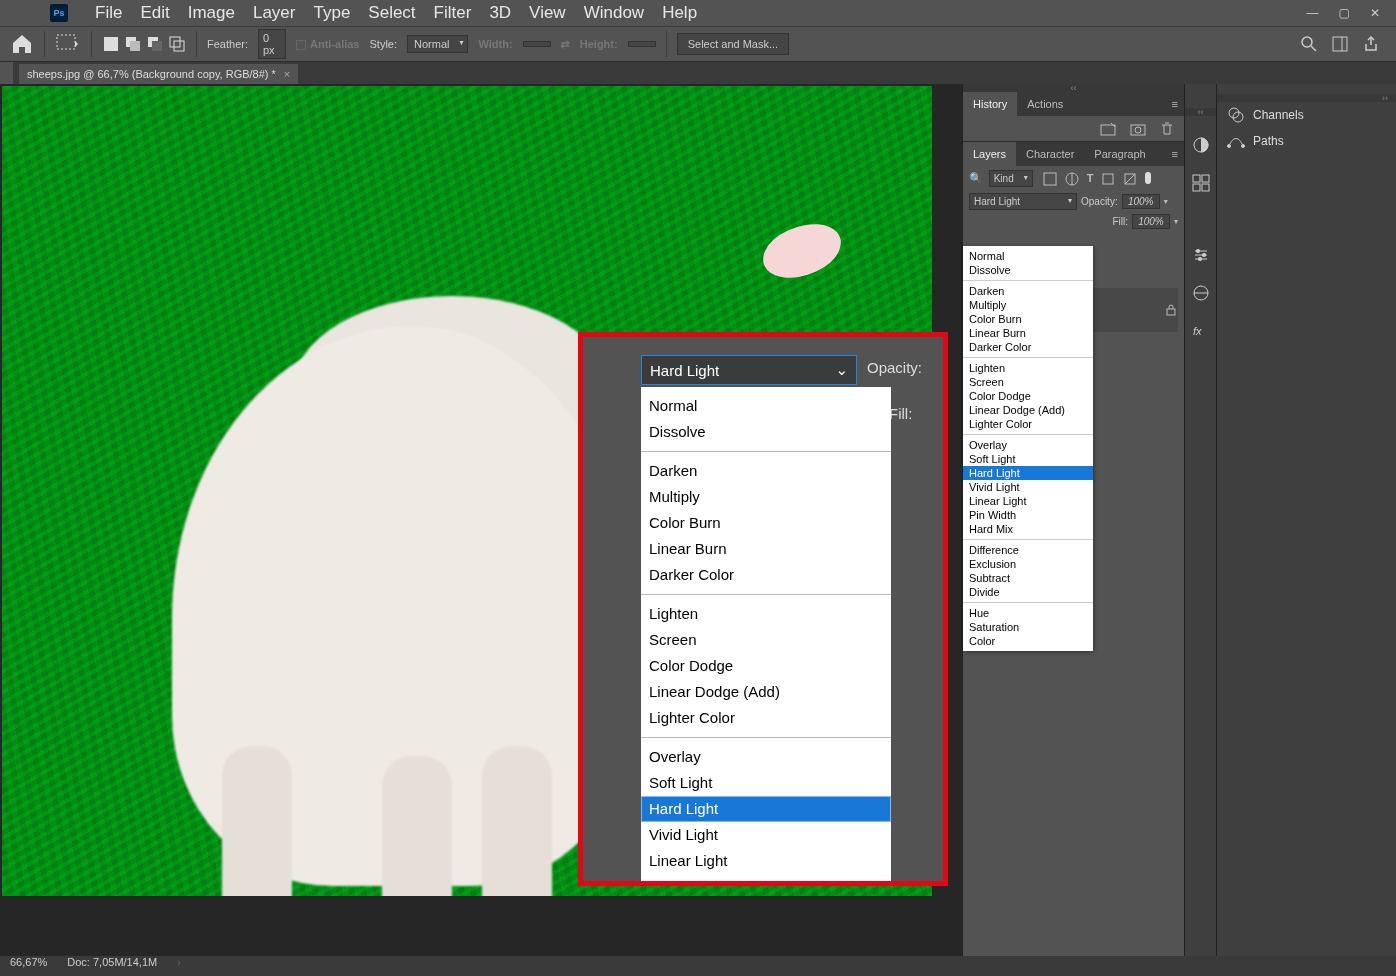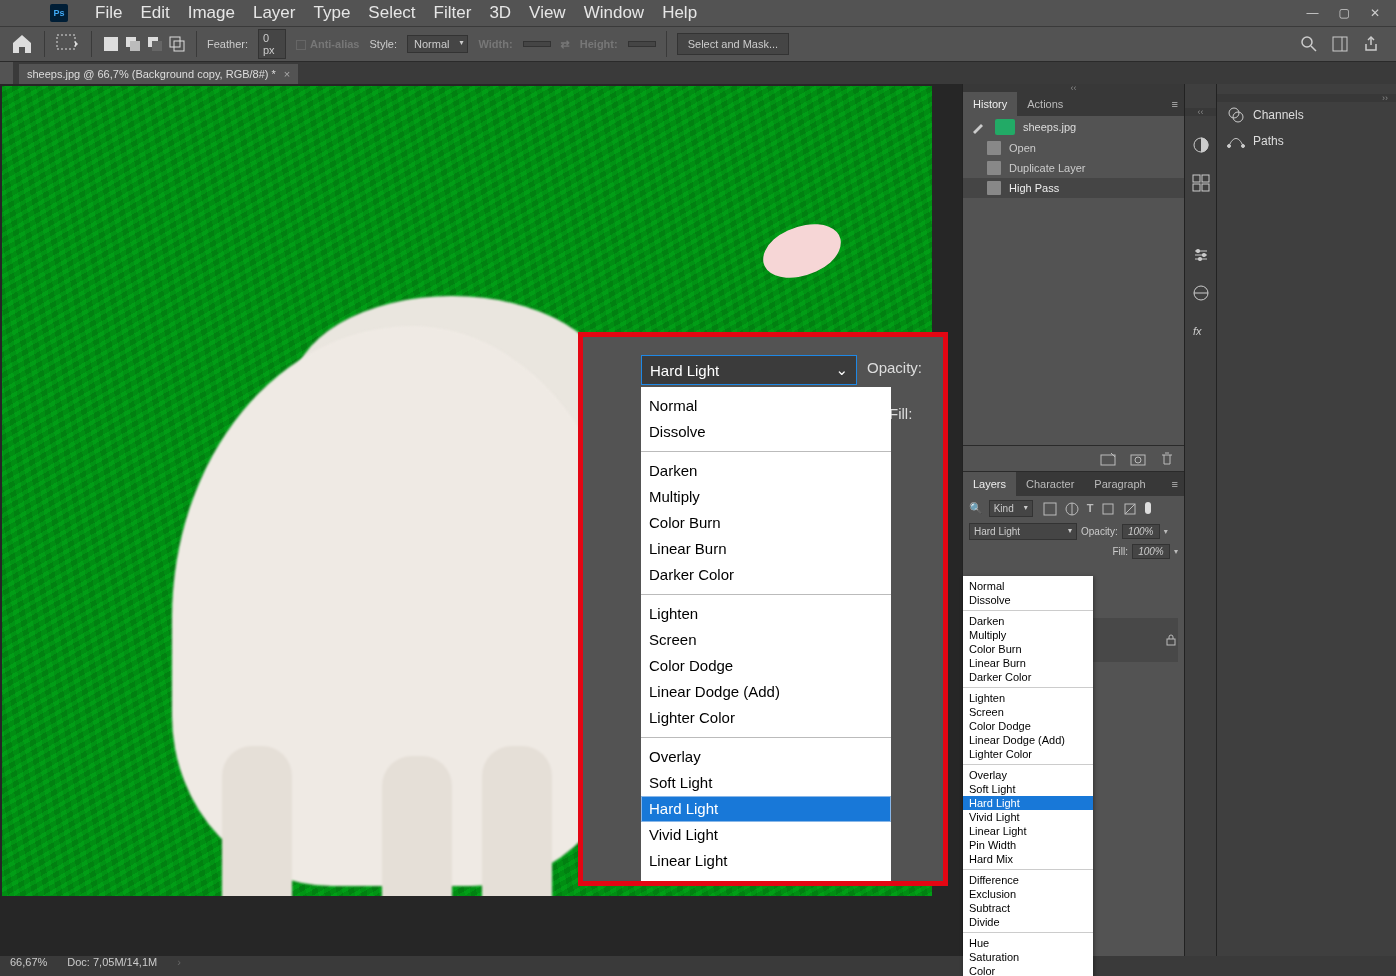--- a/index.html
+++ b/index.html
@@ -232,43 +232,20 @@
   </div>
 
   <div class="rpanel">
     <div class="collapse-arr">‹‹</div>
 
     <div class="tabs">
       <div class="ptab active">History</div>
       <div class="ptab">Actions</div>
       <div class="menu-glyph">≡</div>
     </div>
-    <div class="history-body">
-      <div class="hrow">
-        <svg width="16" height="14" viewBox="0 0 16 14" fill="#ccc">
-            <path d="M2 12l8-8 2 2-8 8z"></path>
-          </svg>
-        <div class="thumb"></div>
-        <span>sheeps.jpg</span>
-      </div>
-      <div id="history-steps">
-          <div class="hitem">
-            <span class="icon"></span>
-            <span>Open</span>
-          </div>
-          <div class="hitem">
-            <span class="icon"></span>
-            <span>Duplicate Layer</span>
-          </div>
-          <div class="hitem sel">
-            <span class="icon"></span>
-            <span>High Pass</span>
-          </div>
-        </div>
-    </div>
     <div class="hist-btns">
       <svg width="16" height="14" viewBox="0 0 16 14" fill="none" stroke="#bbb">
           <rect x="1" y="3" width="14" height="10"></rect>
           <path d="M11 1l4 4"></path>
         </svg>
       <svg width="16" height="14" viewBox="0 0 16 14" fill="none" stroke="#bbb">
           <rect x="1" y="3" width="14" height="10"></rect>
           <circle cx="8" cy="8" r="3"></circle>
         </svg>
       <svg width="14" height="14" viewBox="0 0 14 14" fill="none" stroke="#bbb">

